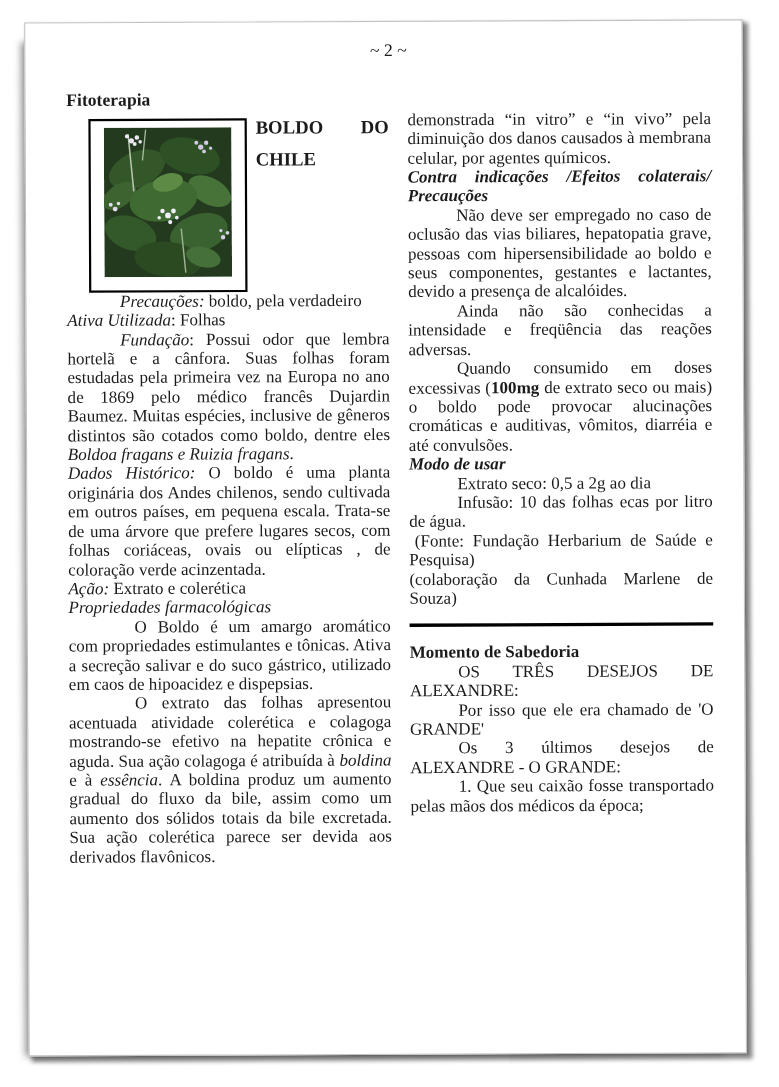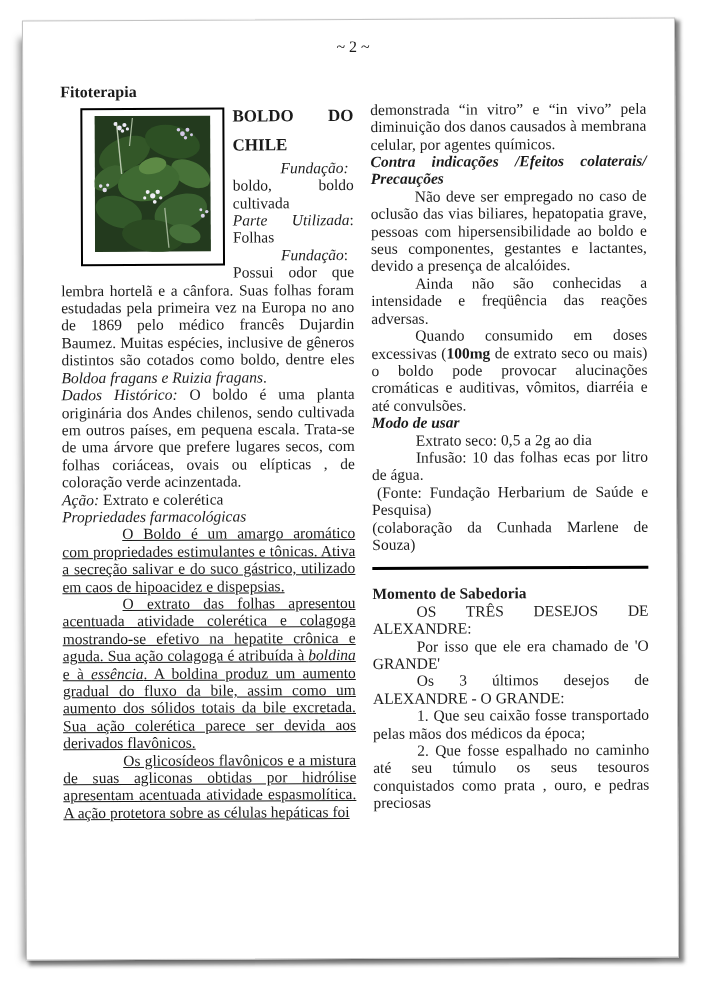--- a/index.html
+++ b/index.html
@@ -20,21 +20,21 @@
   .pagenum{text-align:center;font-size:16px;line-height:17.4px;}
   .section-heading{font-weight:bold;font-size:16px;line-height:17.4px;margin-top:27px;}
   .cols{display:flex;gap:17px;margin-top:1px;}
   .col{font-size:15.5px;line-height:17.4px;}
   .col-left{width:293px;}
   .col-right{width:276px;}
   .col p{margin:0;text-align:justify;}
   .gap{margin-top:17px;}
   .ind44{text-indent:44px;}
   .ind48{text-indent:48px;}
-  .ind60{text-indent:60px;text-decoration:underline;}
+  .ind60{text-indent:60px;}
   .it{font-style:italic;}
   .bi{font-weight:bold;font-style:italic;}
   .bold{font-weight:bold;}
   .fonte{text-indent:5px;}
   .photo-frame{
     float:left;width:116px;height:136px;
     border:2px solid #000;padding:6px 12px 12px 12px;
     margin:6px 8px 0 20px;background:#fff;
   }
   .photo-frame svg{display:block;}
@@ -102,37 +102,36 @@
               <circle cx="108" cy="100" r="2.0"></circle>
                 <circle cx="112" cy="96" r="1.7"></circle>
                 <circle cx="106" cy="94" r="1.5"></circle>
             </g>
           </svg>
         </div>
 
         <div class="title-line l1">BOLDO DO</div>
         <div class="title-line">CHILE</div>
 
-        <p class="ind48"><i>Fundação:</i><span> boldo, boldo cultivada</span></p>
+        <p class="ind48"><i>Precauções:</i><span> boldo, pela verdadeiro</span></p>
 
-        <p><i>Parte Utilizada</i><span>: Folhas</span></p>
+        <p><i>Ativa Utilizada</i><span>: Folhas</span></p>
 
         <p class="ind48"><i>Fundação</i><span>: Possui odor que lembra hortelã e a cânfora. Suas folhas foram estudadas pela primeira vez na Europa no ano de 1869 pelo médico francês Dujardin Baumez. Muitas espécies, inclusive de gêneros distintos são cotados como boldo, dentre eles </span><i>Boldoa fragans e Ruizia fragans</i><span>.</span></p>
 
         <p class="gap"><i>Dados Histórico:</i><span> O boldo é uma planta originária dos Andes chilenos, sendo cultivada em outros países, em pequena escala. Trata-se de uma árvore que prefere lugares secos, com folhas coriáceas, ovais ou elípticas , de coloração verde acinzentada.</span></p>
 
         <p class="gap"><i>Ação:</i><span> Extrato e colerética</span></p>
 
         <p class="gap it">Propriedades farmacológicas</p>
 
         <p class="ind60">O Boldo é um amargo aromático com propriedades estimulantes e tônicas. Ativa a secreção salivar e do suco gástrico, utilizado em caos de hipoacidez e dispepsias.</p>
 
         <p class="ind60"><span>O extrato das folhas apresentou acentuada atividade colerética e colagoga mostrando-se efetivo na hepatite crônica e aguda. Sua ação colagoga é atribuída à </span><i>boldina</i><span> e à </span><i>essência</i><span>. A boldina produz um aumento gradual do fluxo da bile, assim como um aumento dos sólidos totais da bile excretada. Sua ação colerética parece ser devida aos derivados flavônicos.</span></p>
 
-        <p class="ind60">Os glicosídeos flavônicos e a mistura de suas agliconas obtidas por hidrólise apresentam acentuada atividade espasmolítica. A ação protetora sobre as células hepáticas foi</p>
 
       </div>
 
       <div class="col col-right">
 
         <p>demonstrada “in vitro” e “in vivo” pela diminuição dos danos causados à membrana celular, por agentes químicos.</p>
 
         <p class="gap bi">Contra indicações /Efeitos colaterais/ Precauções</p>
 
         <p class="ind44">Não deve ser empregado no caso de oclusão das vias biliares, hepatopatia grave, pessoas com hipersensibilidade ao boldo e seus componentes, gestantes e lactantes, devido a presença de alcalóides.</p>
@@ -147,19 +146,18 @@
         <p>(colaboração da Cunhada Marlene de Souza)</p>
 
         <hr class="divider">
 
         <p class="bold">Momento de Sabedoria</p>
 
         <p class="gap ind44">OS TRÊS DESEJOS DE ALEXANDRE:</p>
         <p class="ind44">Por isso que ele era chamado de 'O GRANDE'</p>
         <p class="ind44">Os 3 últimos desejos de ALEXANDRE - O GRANDE:</p>
         <p class="ind44">1. Que seu caixão fosse transportado pelas mãos dos médicos da época;</p>
-        <p class="ind44">2. Que fosse espalhado no caminho até seu túmulo os seus tesouros conquistados como prata , ouro, e pedras preciosas</p>
 
       </div>
     </div>
 
   </div>
 </div>
 
 </body></html>

